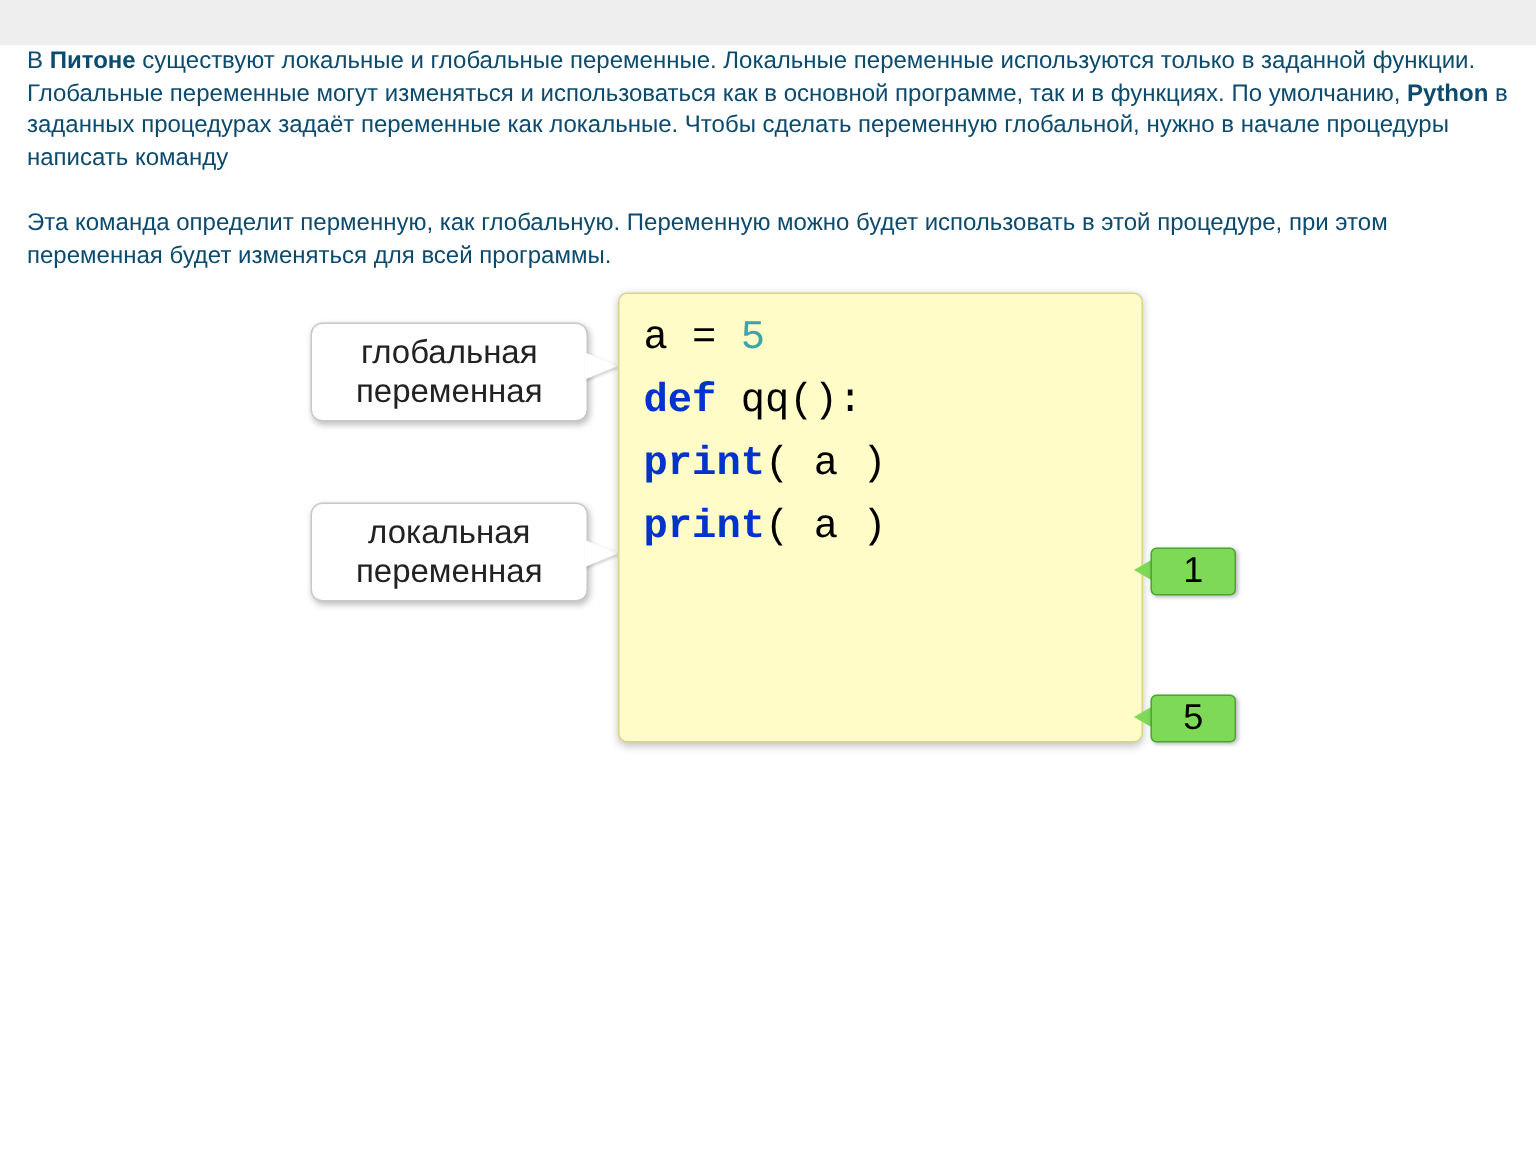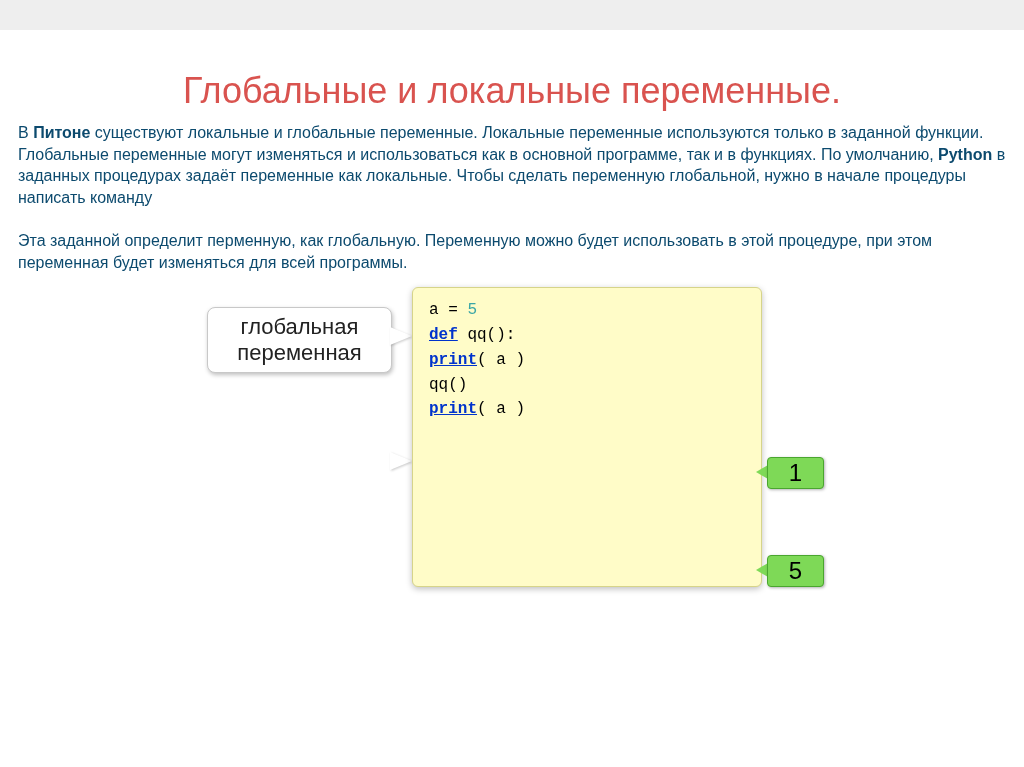--- a/index.html
+++ b/index.html
@@ -2,59 +2,58 @@
 <html><head>
 <meta charset="utf-8">
 <style>
   body{margin:0;padding:0;font-family:Arial,Helvetica,sans-serif;background:#fff;width:1024px;height:767px;overflow:hidden}
   .topbar{height:30px;background:#eee}
   .slide{padding:0 18px}
   h1{color:#d9534f;font-weight:400;font-size:36px;margin:40px 0 10px;text-align:center}
   .body{color:#0c4a6e;font-size:16px;line-height:1.35}
   .body b{font-weight:700}
   .diagram{position:relative;margin:14px auto 0;width:610px;height:263px}
-  .codebox{position:absolute;left:205px;top:0;width:350px;height:300px;background:#fffcc8;border:1px solid #d6d48a;border-radius:6px;box-shadow:0 2px 6px rgba(0,0,0,.25);padding:10px 16px;font-family:"Courier New",monospace;font-size:16px;line-height:1.55;color:#000;box-sizing:border-box}
+  .codebox{position:absolute;left:205px;top:0;width:350px;height:300px;background:#fffcc8;border:1px solid #d6d48a;border-radius:6px;box-shadow:0 2px 6px rgba(0,0,0,.25);padding:10px 16px;font-family:"Courier New",monospace;font-size:27px;line-height:1.55;color:#000;box-sizing:border-box}
   .kw{color:#0033cc;font-weight:700}
-  .fn{text-decoration:underline}
+  .fn{}
   .num{color:#3aa6a6}
   .label{position:absolute;background:#fff;border:1px solid #c8c8c8;border-radius:8px;box-shadow:1px 2px 4px rgba(0,0,0,.25);padding:6px 14px;font-size:22px;text-align:center;color:#222}
   .label.g{left:0;top:20px;width:155px}
   .label.l{left:0;top:140px;width:155px}
   .tail{position:absolute;width:0;height:0;border-style:solid}
   .tail.g{left:183px;top:40px;border-width:9px 0 9px 22px;border-color:transparent transparent transparent #fff;filter:drop-shadow(1px 1px 1px rgba(0,0,0,.2))}
   .tail.l{left:183px;top:165px;border-width:9px 0 9px 22px;border-color:transparent transparent transparent #fff;filter:drop-shadow(1px 1px 1px rgba(0,0,0,.2))}
   .out{position:absolute;background:#7ed957;border:1px solid #4aa62f;border-radius:4px;box-shadow:1px 1px 3px rgba(0,0,0,.3);width:55px;height:30px;font-size:24px;font-family:Arial;text-align:center;line-height:30px;color:#000}
   .out.o1{left:560px;top:170px}
   .out.o5{left:560px;top:268px}
   .arrow{position:absolute;width:0;height:0;border-style:solid;border-width:7px 12px 7px 0;border-color:transparent #7ed957 transparent transparent}
   .arrow.a1{left:549px;top:178px}
   .arrow.a5{left:549px;top:276px}
 </style>
 </head>
 <body>
 
 <div class="topbar"></div>
 <div class="slide">
-  <h1>Глобальные и локальные переменные.</h1>
   <div class="body">
     <span>В </span><b>Питоне</b><span> существуют локальные и глобальные переменные. Локальные переменные используются только в заданной функции. Глобальные переменные могут изменяться и использоваться как  в основной программе, так и в функциях. По умолчанию, </span><b>Python</b><span> в заданных процедурах задаёт переменные как локальные. Чтобы сделать переменную глобальной, нужно в начале процедуры написать команду</span><br>
     <br>
-    <span>Эта заданной определит перменную, как глобальную. Переменную можно будет использовать в этой процедуре, при этом переменная будет изменяться для всей программы.</span>
+    <span>Эта команда определит перменную, как глобальную. Переменную можно будет использовать в этой процедуре, при этом переменная будет изменяться для всей программы.</span>
   </div>
 
   <div class="diagram">
     <div class="label g">глобальная переменная</div>
     <div class="tail g"></div>
+    <div class="label l">локальная переменная</div>
     <div class="tail l"></div>
 
     <div class="codebox">
       <div><span>a = </span><span class="num">5</span></div>
       <div><span class="kw fn">def</span><span> qq():</span></div>
       <div><span>  </span><span class="kw fn">print</span><span>( a )</span></div>
-      <div><span>qq()</span></div>
       <div><span class="kw fn">print</span><span>( a )</span></div>
     </div>
 
     <div class="arrow a1"></div>
     <div class="out o1">1</div>
     <div class="arrow a5"></div>
     <div class="out o5">5</div>
   </div>
 </div>
 

